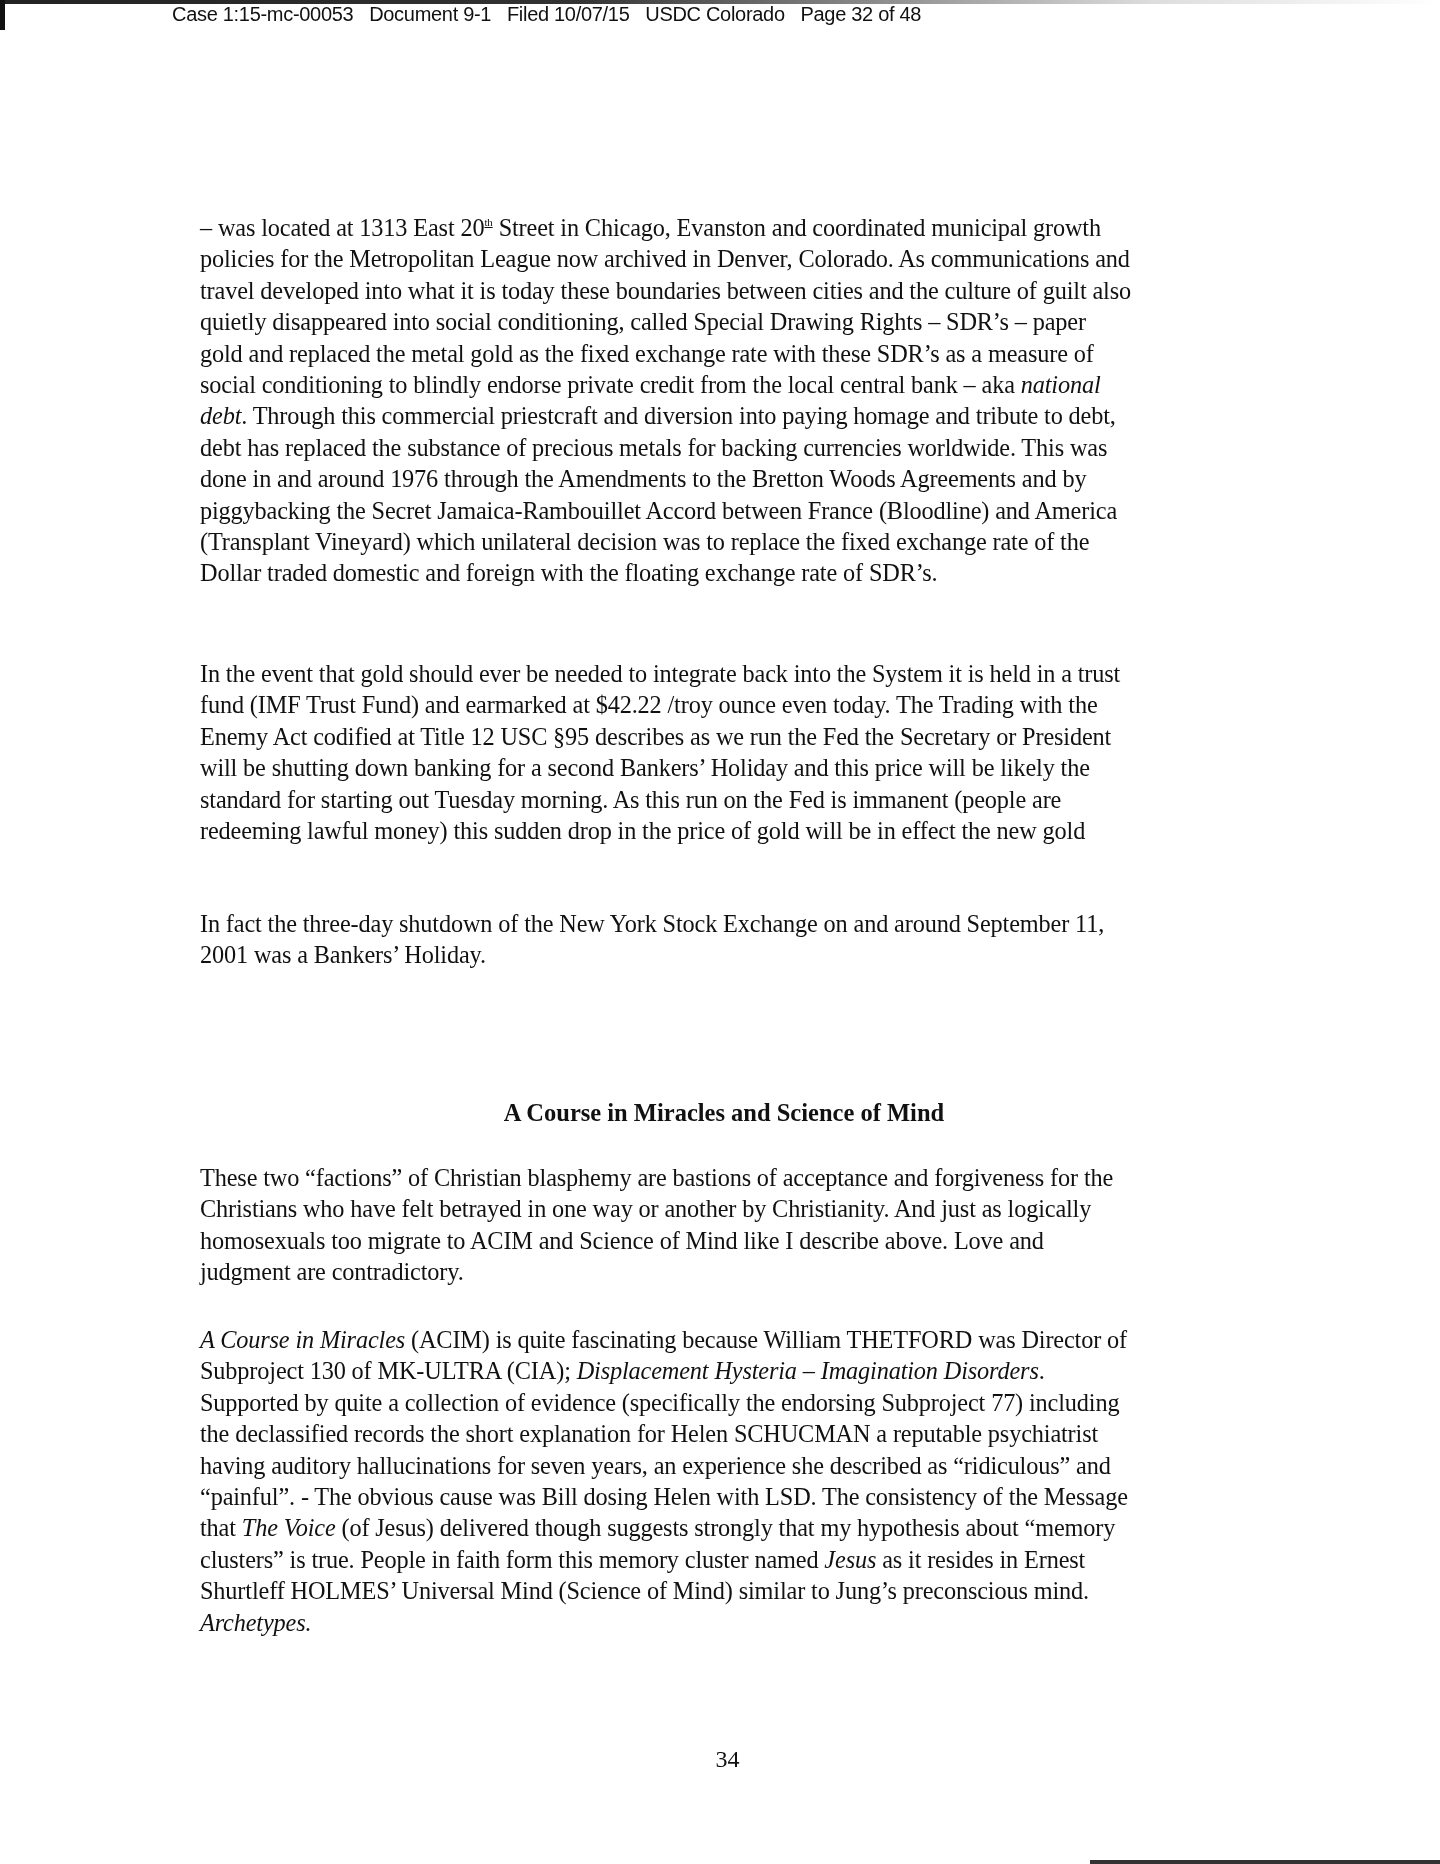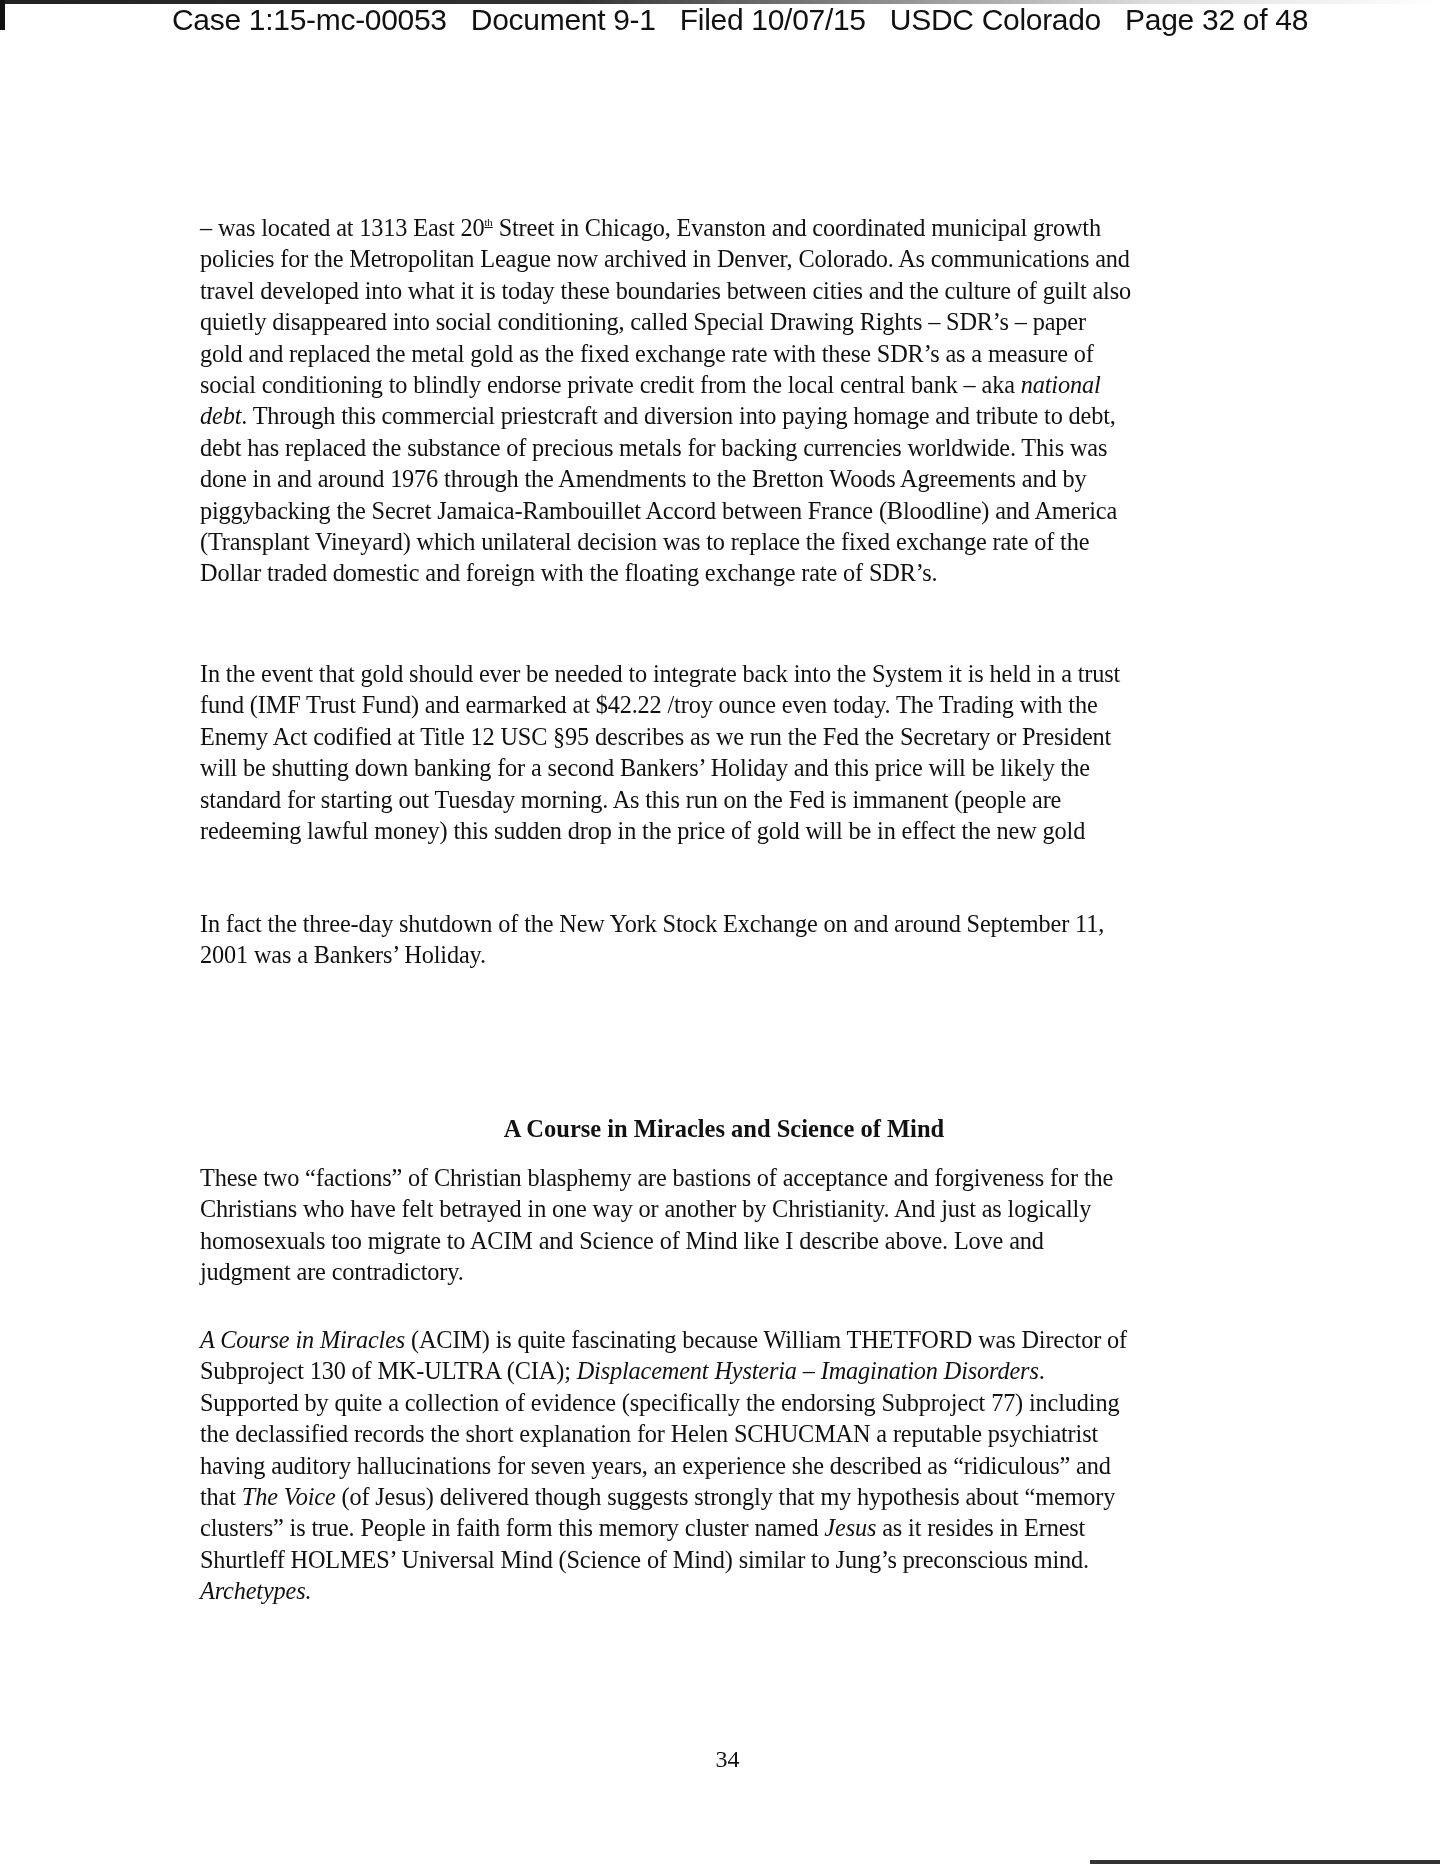--- a/index.html
+++ b/index.html
@@ -31,21 +31,21 @@
       position: absolute;
       left: 1090px; top: 1860px;
       width: 350px; height: 4px;
       background: #333;
     }
     .header-stamp {
       position: absolute;
       top: 3px;
       left: 172px;
       font-family: "Liberation Sans", sans-serif;
-      font-size: 30px;
+      font-size: 20px;
       letter-spacing: -0.3px;
       color: #111;
       white-space: pre;
     }
     .body-text {
       position: absolute;
       left: 200px;
       width: 1065px;
       font-size: 24.3px;
       line-height: 31.4px;
@@ -57,21 +57,20 @@
     .heading {
       position: absolute;
       top: 1099px;
       left: 0;
       width: 1440px;
       text-align: center;
       font-weight: bold;
       font-size: 24.5px;
       padding-left: 8px;
       box-sizing: border-box;
-      margin-top: 16px;
     }
     .p4 { top: 1162px; }
     .p5 { top: 1324px; }
     .page-number {
       position: absolute;
       top: 1746px;
       left: 0;
       width: 1440px;
       text-align: center;
       font-size: 24px;
@@ -128,19 +127,20 @@
   <span class="line">homosexuals too migrate to ACIM and Science of Mind like I describe above. Love and</span>
   <span class="line">judgment are contradictory.</span>
 </div>
 
 <div class="body-text p5">
   <span class="line"><em>A Course in Miracles</em><span> (ACIM) is quite fascinating because William THETFORD was Director of</span></span>
   <span class="line"><span>Subproject 130 of MK-ULTRA (CIA); </span><em>Displacement Hysteria – Imagination Disorders</em><span>.</span></span>
   <span class="line">Supported by quite a collection of evidence (specifically the endorsing Subproject 77) including</span>
   <span class="line">the declassified records the short explanation for Helen SCHUCMAN a reputable psychiatrist</span>
   <span class="line">having auditory hallucinations for seven years, an experience she described as “ridiculous” and</span>
+  <span class="line">“painful”. - The obvious cause was Bill dosing Helen with LSD. The consistency of the Message</span>
   <span class="line"><span>that </span><em>The Voice</em><span> (of Jesus) delivered though suggests strongly that my hypothesis about “memory</span></span>
   <span class="line"><span>clusters” is true. People in faith form this memory cluster named </span><em>Jesus</em><span> as it resides in Ernest</span></span>
   <span class="line">Shurtleff HOLMES’ Universal Mind (Science of Mind) similar to Jung’s preconscious mind.</span>
   <span class="line"><em>Archetypes.</em></span>
 </div>
 
 <div class="page-number">34</div>
 
 </body></html>

